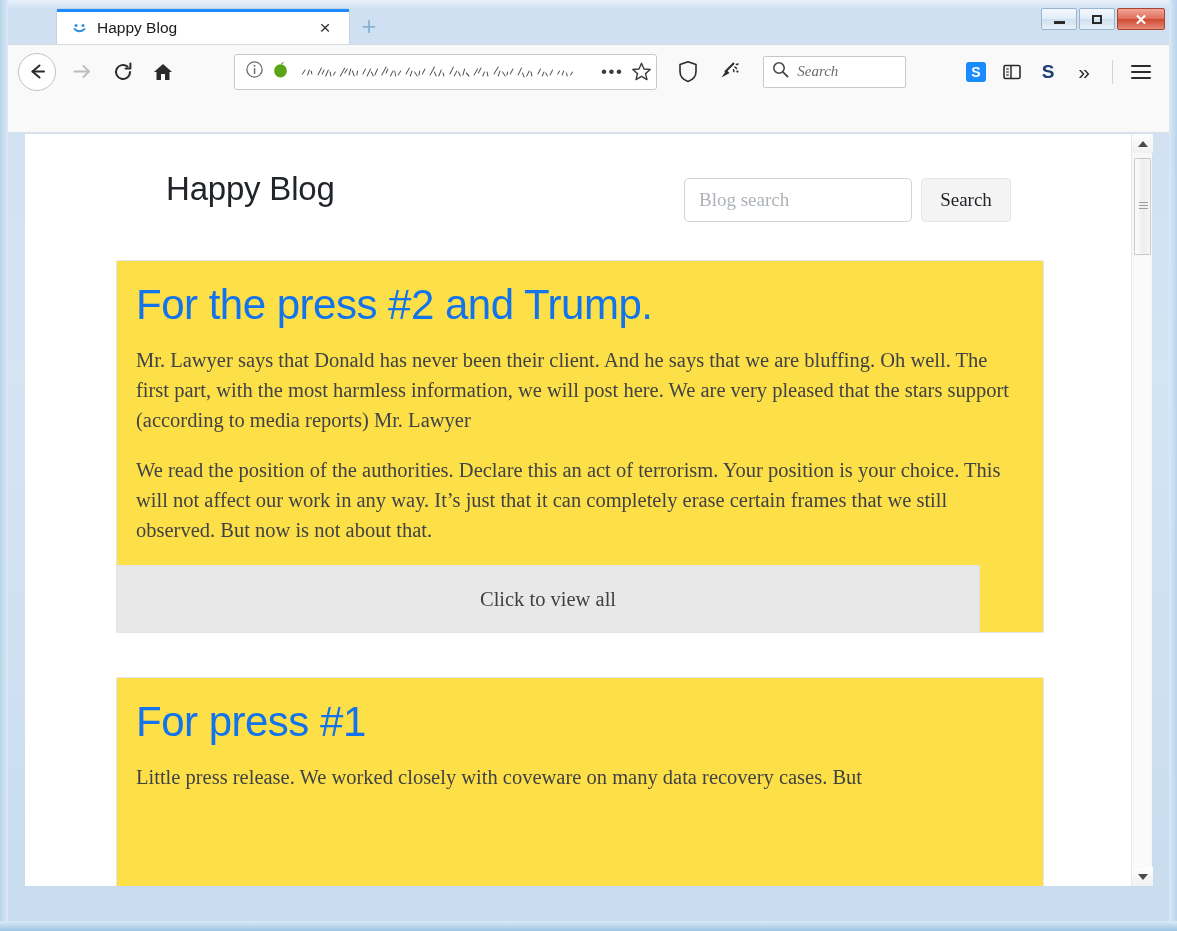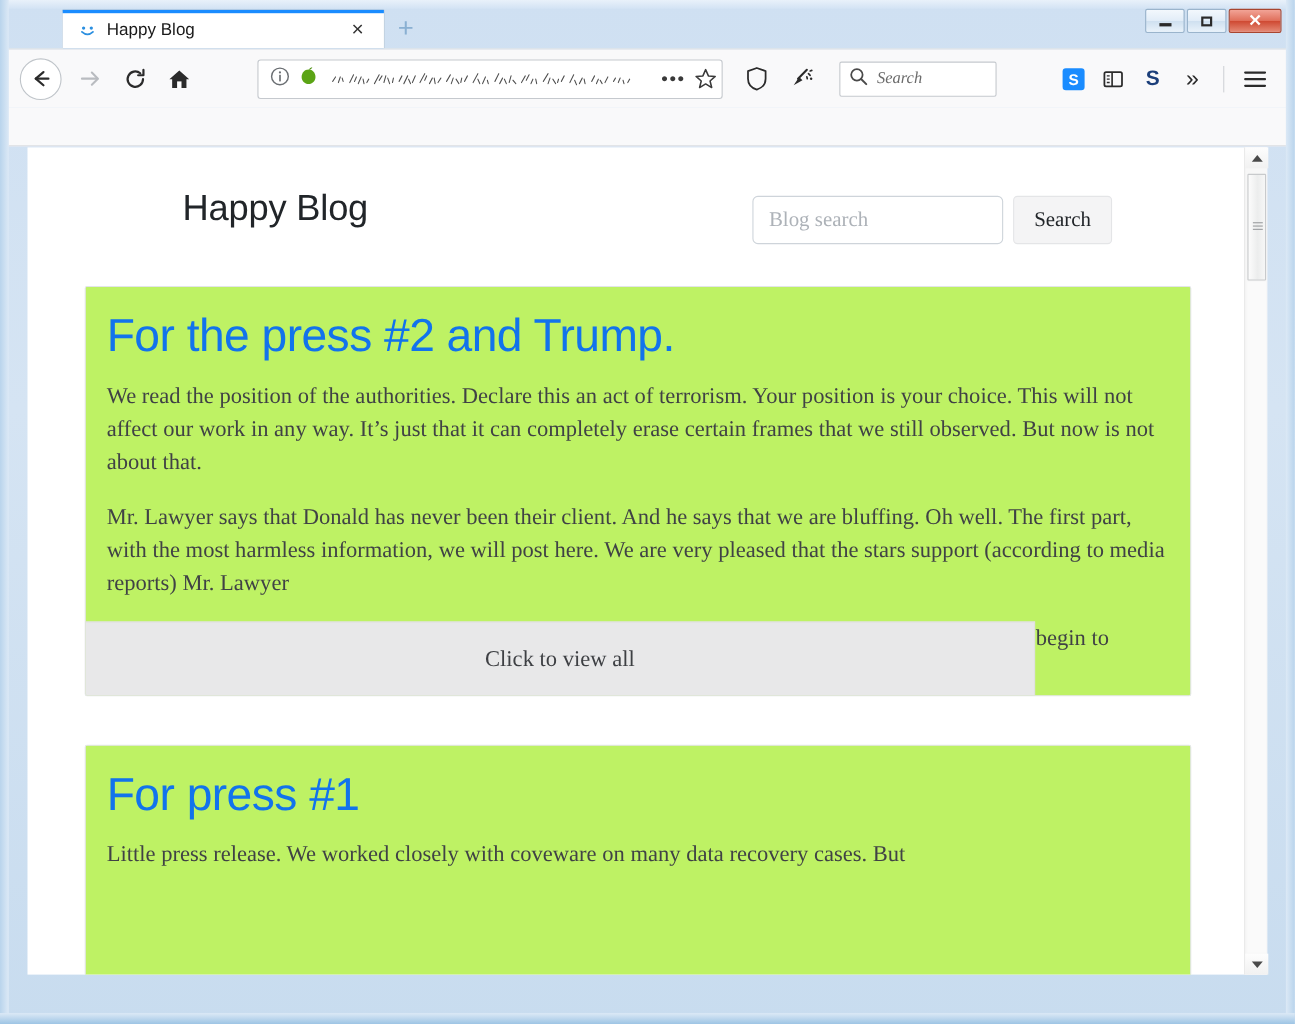--- a/index.html
+++ b/index.html
@@ -315,23 +315,23 @@
     border-radius: 4px;
     font-family: "Liberation Serif", serif;
     font-size: 19px;
     color: #212529;
     cursor: pointer;
   }
 
   
   .article-card {
     position: relative;
-    width: 1006px;
+    width: 928px;
     margin: 0 auto 0 auto;
-    background: #bef264;
+    background: #fde047;
     border: 1px solid #e3e5e8;
     border-radius: 2px;
   }
   #card-1 { margin-top: 26px; height: 373px; overflow: hidden; }
   #card-2 { margin-top: 44px; height: 230px; overflow: hidden; }
 
   .card-body { padding: 22px 19px 10px 19px; }
 
   .article-title {
     font-family: "Liberation Sans", sans-serif;
@@ -590,22 +590,22 @@
 
         <div id="blog-search-form">
           <input id="blog-search-input" type="text" placeholder="Blog search" style="">
           <button id="blog-search-button">Search</button>
         </div>
       </div>
 
       <div class="article-card" id="card-1">
         <div class="card-body">
           <div class="article-title">For the press #2 and Trump.</div>
+          <p class="article-para">Mr. Lawyer says that Donald has never been their client. And he says that we are bluffing. Oh well. The first part, with the most harmless information, we will post here. We are very pleased that the stars support (according to media reports) Mr. Lawyer</p>
           <p class="article-para">We read the position of the authorities. Declare this an act of terrorism. Your position is your choice. This will not affect our work in any way. It’s just that it can completely erase certain frames that we still observed. But now is not about that.</p>
-          <p class="article-para">Mr. Lawyer says that Donald has never been their client. And he says that we are bluffing. Oh well. The first part, with the most harmless information, we will post here. We are very pleased that the stars support (according to media reports) Mr. Lawyer</p>
           <p class="article-para">But how strong will their support be when the paparazzi start publishing in the media? When will they begin to refuse to participate in certain events, concerts? Withdraw signed contracts, cancel their performances?</p>
         </div>
         <div id="card-1-footer">Click to view all</div>
       </div>
 
       <div class="article-card" id="card-2">
         <div class="card-body">
           <div class="article-title">For press #1</div>
           <p class="article-para">Little press release. We worked closely with coveware on many data recovery cases. But</p>
         </div>

